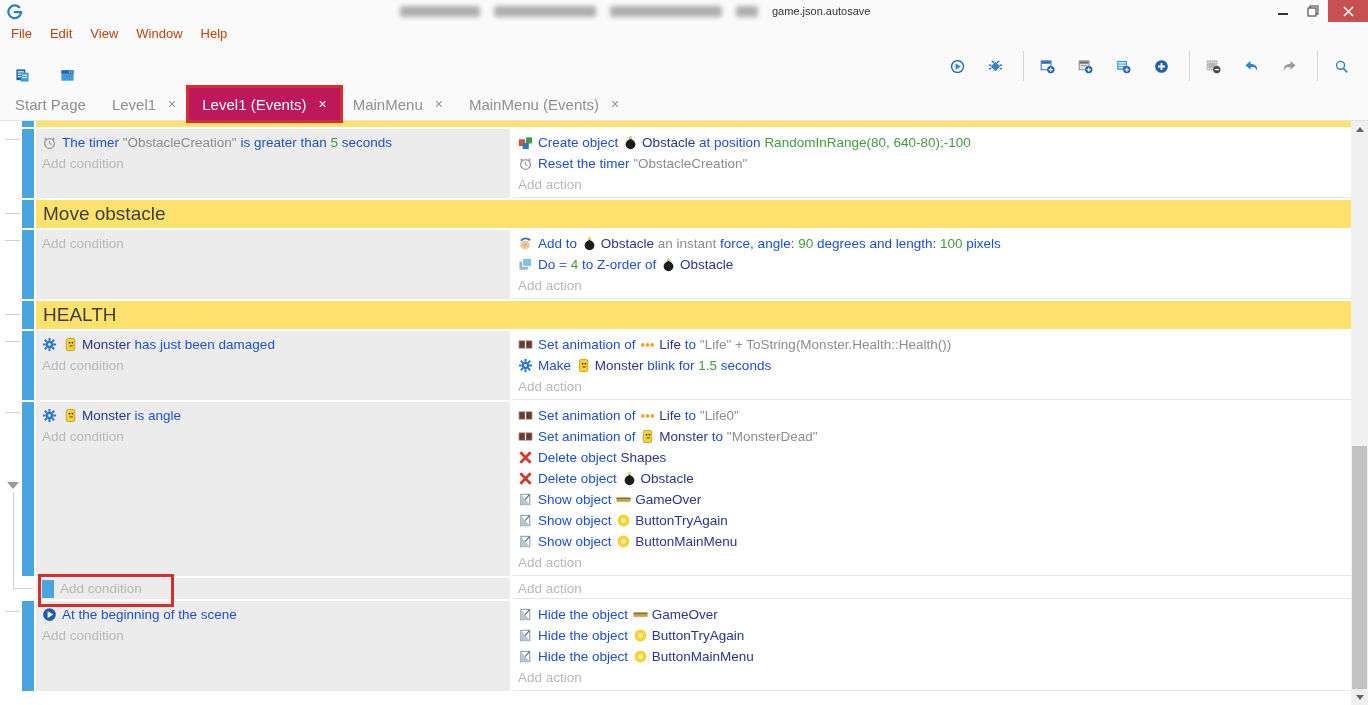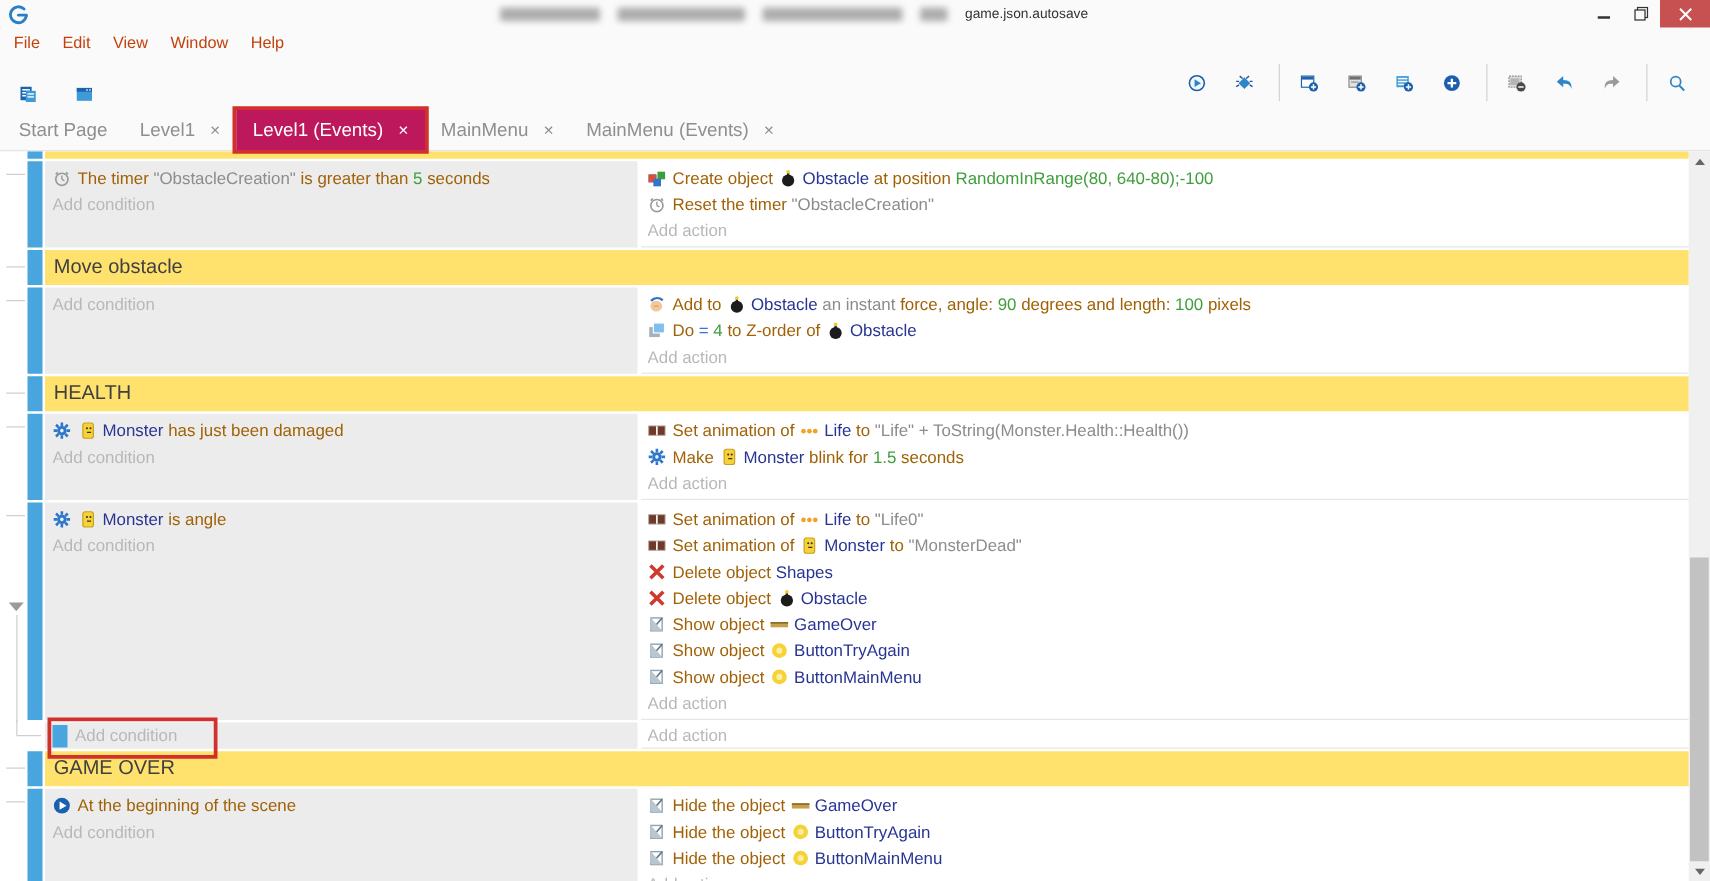--- a/index.html
+++ b/index.html
@@ -32,33 +32,33 @@
   .tab.hl{outline:3px solid #d2302c;outline-offset:0;z-index:5}
   .sheet{position:relative;height:585px;background:#fff;border-top:1px solid #e4e4e4;overflow:hidden}
   .rows{position:absolute;left:0;top:0;width:1351px}
   .row{display:flex;margin-bottom:2px;position:relative}
   .gutter{width:22px;position:relative;flex:none}
   .gdash{position:absolute;left:5px;top:10px;width:15px;height:1px;background:#cfcfcf}
   .vline{position:absolute;left:13px;width:1px;background:#cfcfcf}
   .tri{position:absolute;left:7px;width:0;height:0;border-left:6px solid transparent;border-right:6px solid transparent;border-top:7px solid #9a9a9a}
   .selbar{width:12px;background:#49a5dd;margin-right:2px;flex:none}
   .spacer14{width:14px;flex:none}
-  .ccontent{flex:1;background:#ffe26e;display:flex;align-items:center;padding-left:7px;font-size:16px;color:#404040}
+  .ccontent{flex:1;background:#ffe26e;display:flex;align-items:center;padding-left:7px;font-size:19px;color:#404040}
   .row.partial{height:6px}
   .row.partial .ccontent{padding:0}
   .row.comment{height:28px}
   .econtent{flex:1;display:flex}
   .cond{width:474px;flex:none;background:#ececec;padding:3px 0 3px 6px;box-sizing:border-box}
   .acts{flex:1;background:#fff;margin-left:3px;padding:3px 0 3px 5px;border-bottom:1px solid #e6e6e6}
   .line{display:flex;align-items:center;height:21px;font-size:13.5px;white-space:nowrap;overflow:hidden}
   .line span{white-space:pre}
   .ic{width:15px;height:15px;margin-right:5px;flex:none;display:inline-flex}
   .ic svg{width:15px;height:15px}
   .ic.inline{margin:0 4px 0 1px}
-  .seg-p{color:#a16207}
+  .seg-p{color:#1d4ed8}
   .seg-o{color:#283593;font-weight:normal}
   .seg-g{color:#3f9e3c}
   .seg-q{color:#8c8c8c}
   .seg-b{color:#3f6fd8}
   .ph{color:#b8b8b8;font-size:13.5px}
   .row.mini{height:21px}
   .minibar{width:12px;height:18px;background:#49a5dd;margin-right:6px;flex:none}
   .mini .cond{display:flex;align-items:center;padding-top:0;padding-bottom:0}
   .redbox{position:absolute;left:38px;top:-4px;width:130px;height:27px;border:3px solid #d2302c;pointer-events:none;z-index:6}
   .scrollbar{position:absolute;right:0;top:0;width:17px;height:585px;background:#f0f0f0}
@@ -603,29 +603,20 @@
             </div>
           </div>
           <div class="acts" style="padding: 0px 0px 0px 5px;">
             <div class="line ph">
               <span>Add action</span>
             </div>
           </div>
         </div>
         <div class="redbox"></div>
       </div>
-      <div class="row comment">
-        <div class="gutter">
-          <div class="gdash" style="top: 13px;"></div>
-        </div>
-        <div class="selbar"></div>
-        <div class="ccontent">
-          <span>GAME OVER</span>
-        </div>
-      </div>
       <div class="row event" style="height: 90px;">
         <div class="gutter">
           <div class="gdash"></div>
         </div>
         <div class="selbar"></div>
         <div class="econtent">
           <div class="cond">
             <div class="line">
               <span class="ic"><svg viewBox="0 0 16 16">
                   <circle cx="8" cy="8" r="6.8" fill="#1b5fae"></circle>

